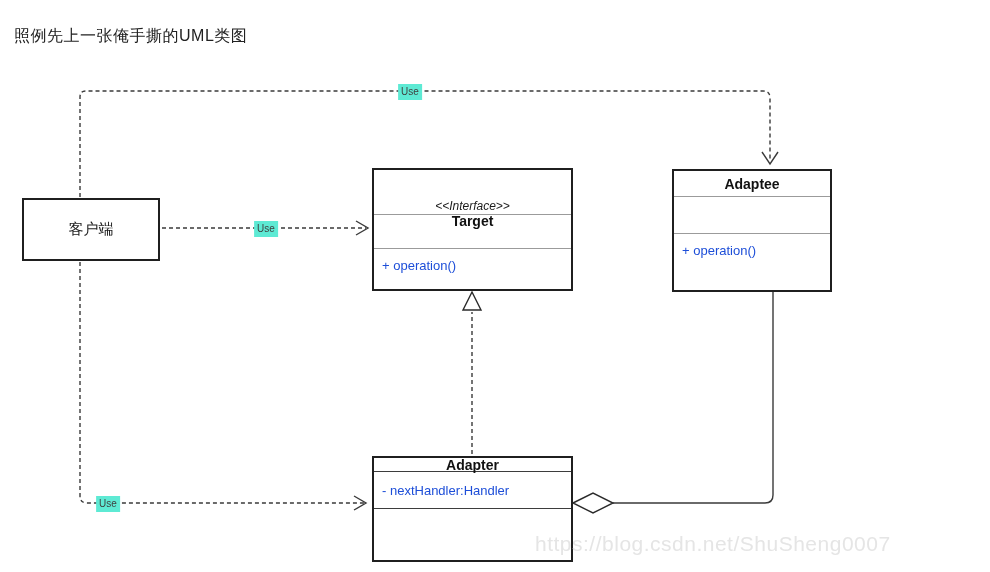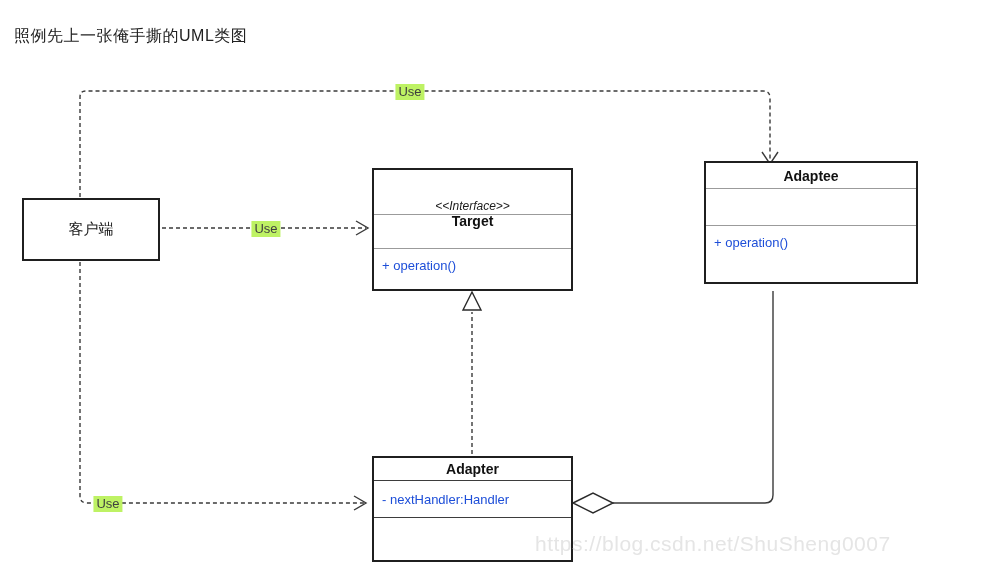--- a/index.html
+++ b/index.html
@@ -25,21 +25,21 @@
     background: #ffffff;
     border: 2px solid #1f1f1f;
     color: #1a1a1a;
   }
   .client-box {
     left: 22px; top: 198px; width: 138px; height: 63px;
     display: flex; align-items: center; justify-content: center;
     font-size: 15px;
   }
   .target-box  { left: 372px; top: 168px; width: 201px; height: 123px; }
-  .adaptee-box { left: 672px; top: 161px; width: 214px; height: 123px; margin-left: 32px; }
+  .adaptee-box { left: 672px; top: 169px; width: 160px; height: 123px; }
   .adapter-box { left: 372px; top: 456px; width: 201px; height: 106px; }
 
   .sec-header {
     display: flex; flex-direction: column;
     align-items: center; justify-content: center;
     border-bottom: 1px solid #9b9b9b;
   }
   .adapter-box .sec-header, .adapter-box .sec-attrs { border-bottom-color: #3d3d3d; }
   .stereotype { font-size: 12px; font-style: italic; color: #1c1c1c; margin-top: 44px; }
   .class-name { font-size: 14px; font-weight: bold; color: #111111; }
@@ -48,28 +48,28 @@
     font-size: 13px; color: #1d4ed8;
     padding-left: 8px; white-space: nowrap;
   }
   
   .target-box  .sec-header { height: 45px; }
   .target-box  .sec-attrs  { height: 34px; }
   .target-box  .sec-methods{ height: 40px; padding-top: 9px; }
   .adaptee-box .sec-header { height: 26px; }
   .adaptee-box .sec-attrs  { height: 37px; }
   .adaptee-box .sec-methods{ height: 56px; padding-top: 9px; }
-  .adapter-box .sec-header { height: 23px; }
+  .adapter-box .sec-header { height: 14px; }
   .adapter-box .sec-attrs  { height: 37px; display: flex; align-items: center; }
   .adapter-box .sec-methods{ height: 36px; padding-top: 7px; }
 
   .edge-label {
     position: absolute; z-index: 3;
-    background: #bef264;
-    font-size: 13px; color: #3f3f3f;
+    background: #5eead4;
+    font-size: 10px; color: #3f3f3f;
     padding: 0 3px; line-height: 16px;
     transform: translate(-50%, -50%);
   }
   .use-top    { left: 410px; top: 92px; }
   .use-middle { left: 266px; top: 229px; }
   .use-bottom { left: 108px; top: 504px; }
 
   .watermark {
     position: absolute; left: 535px; top: 532px; z-index: 4;
     font-size: 21px; color: #e5e5e5; letter-spacing: 0.5px;

